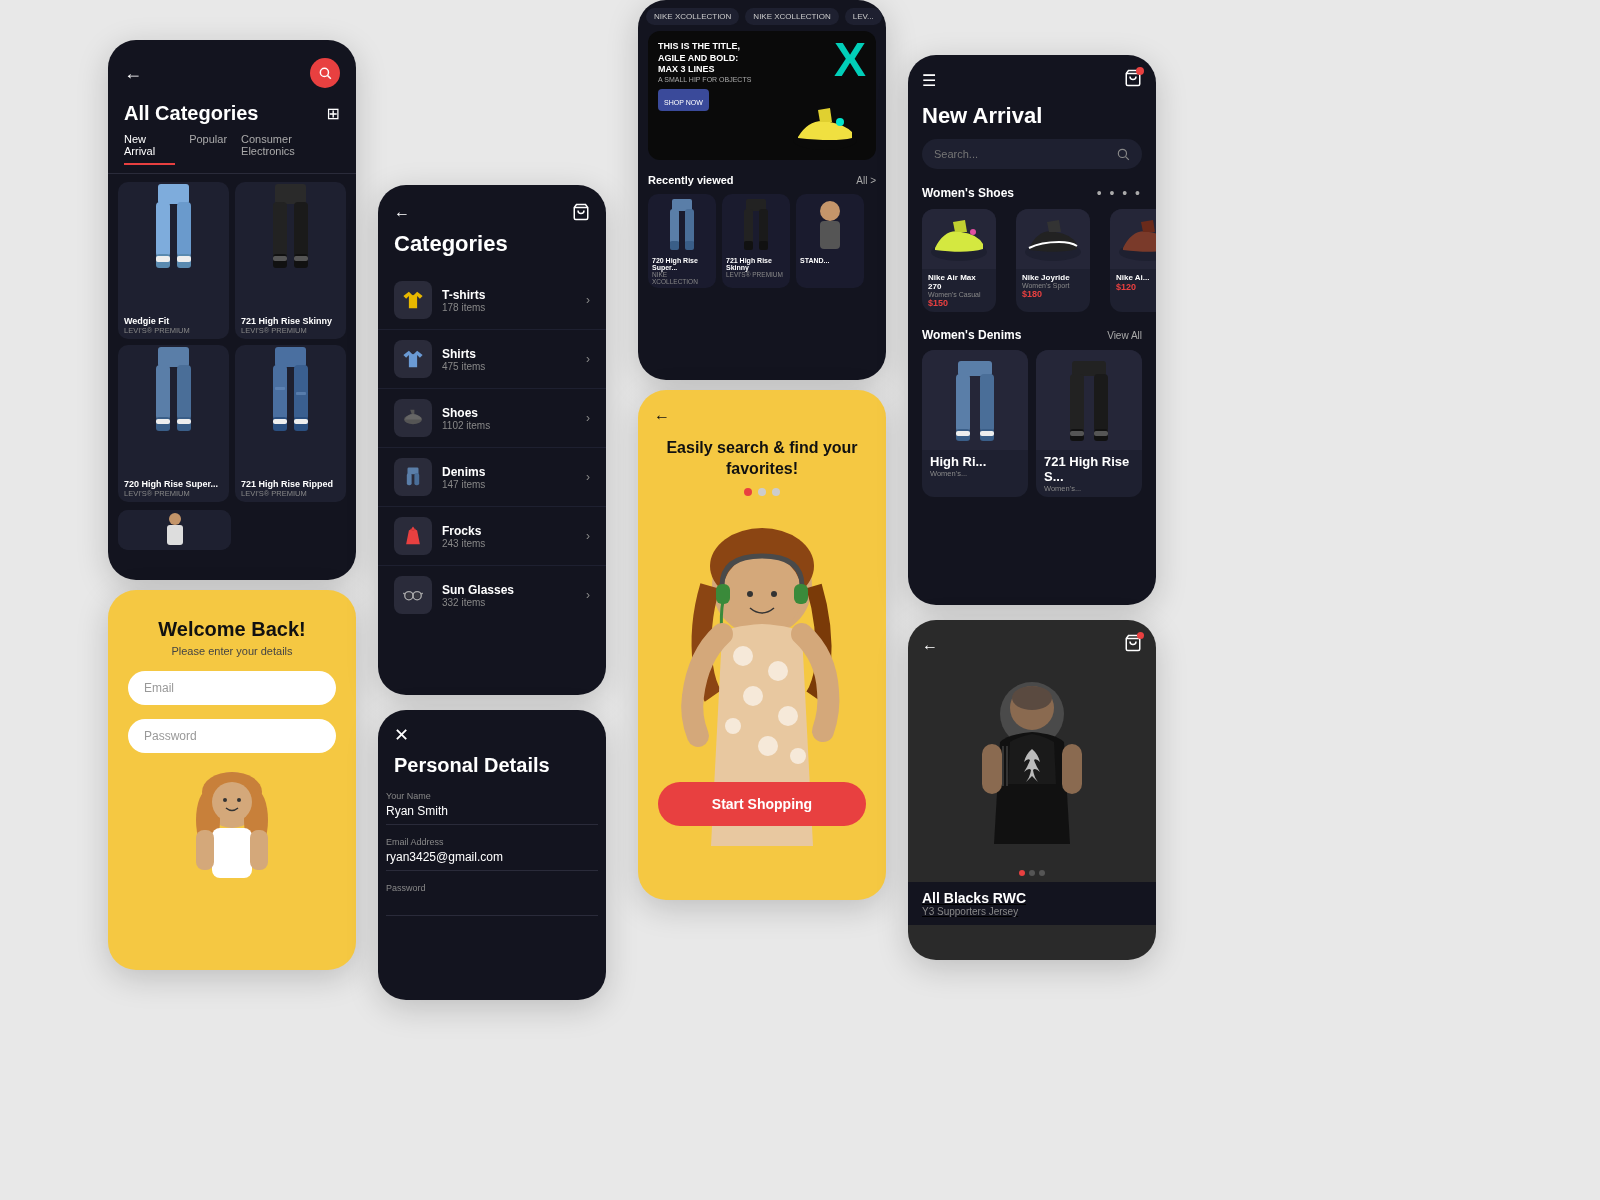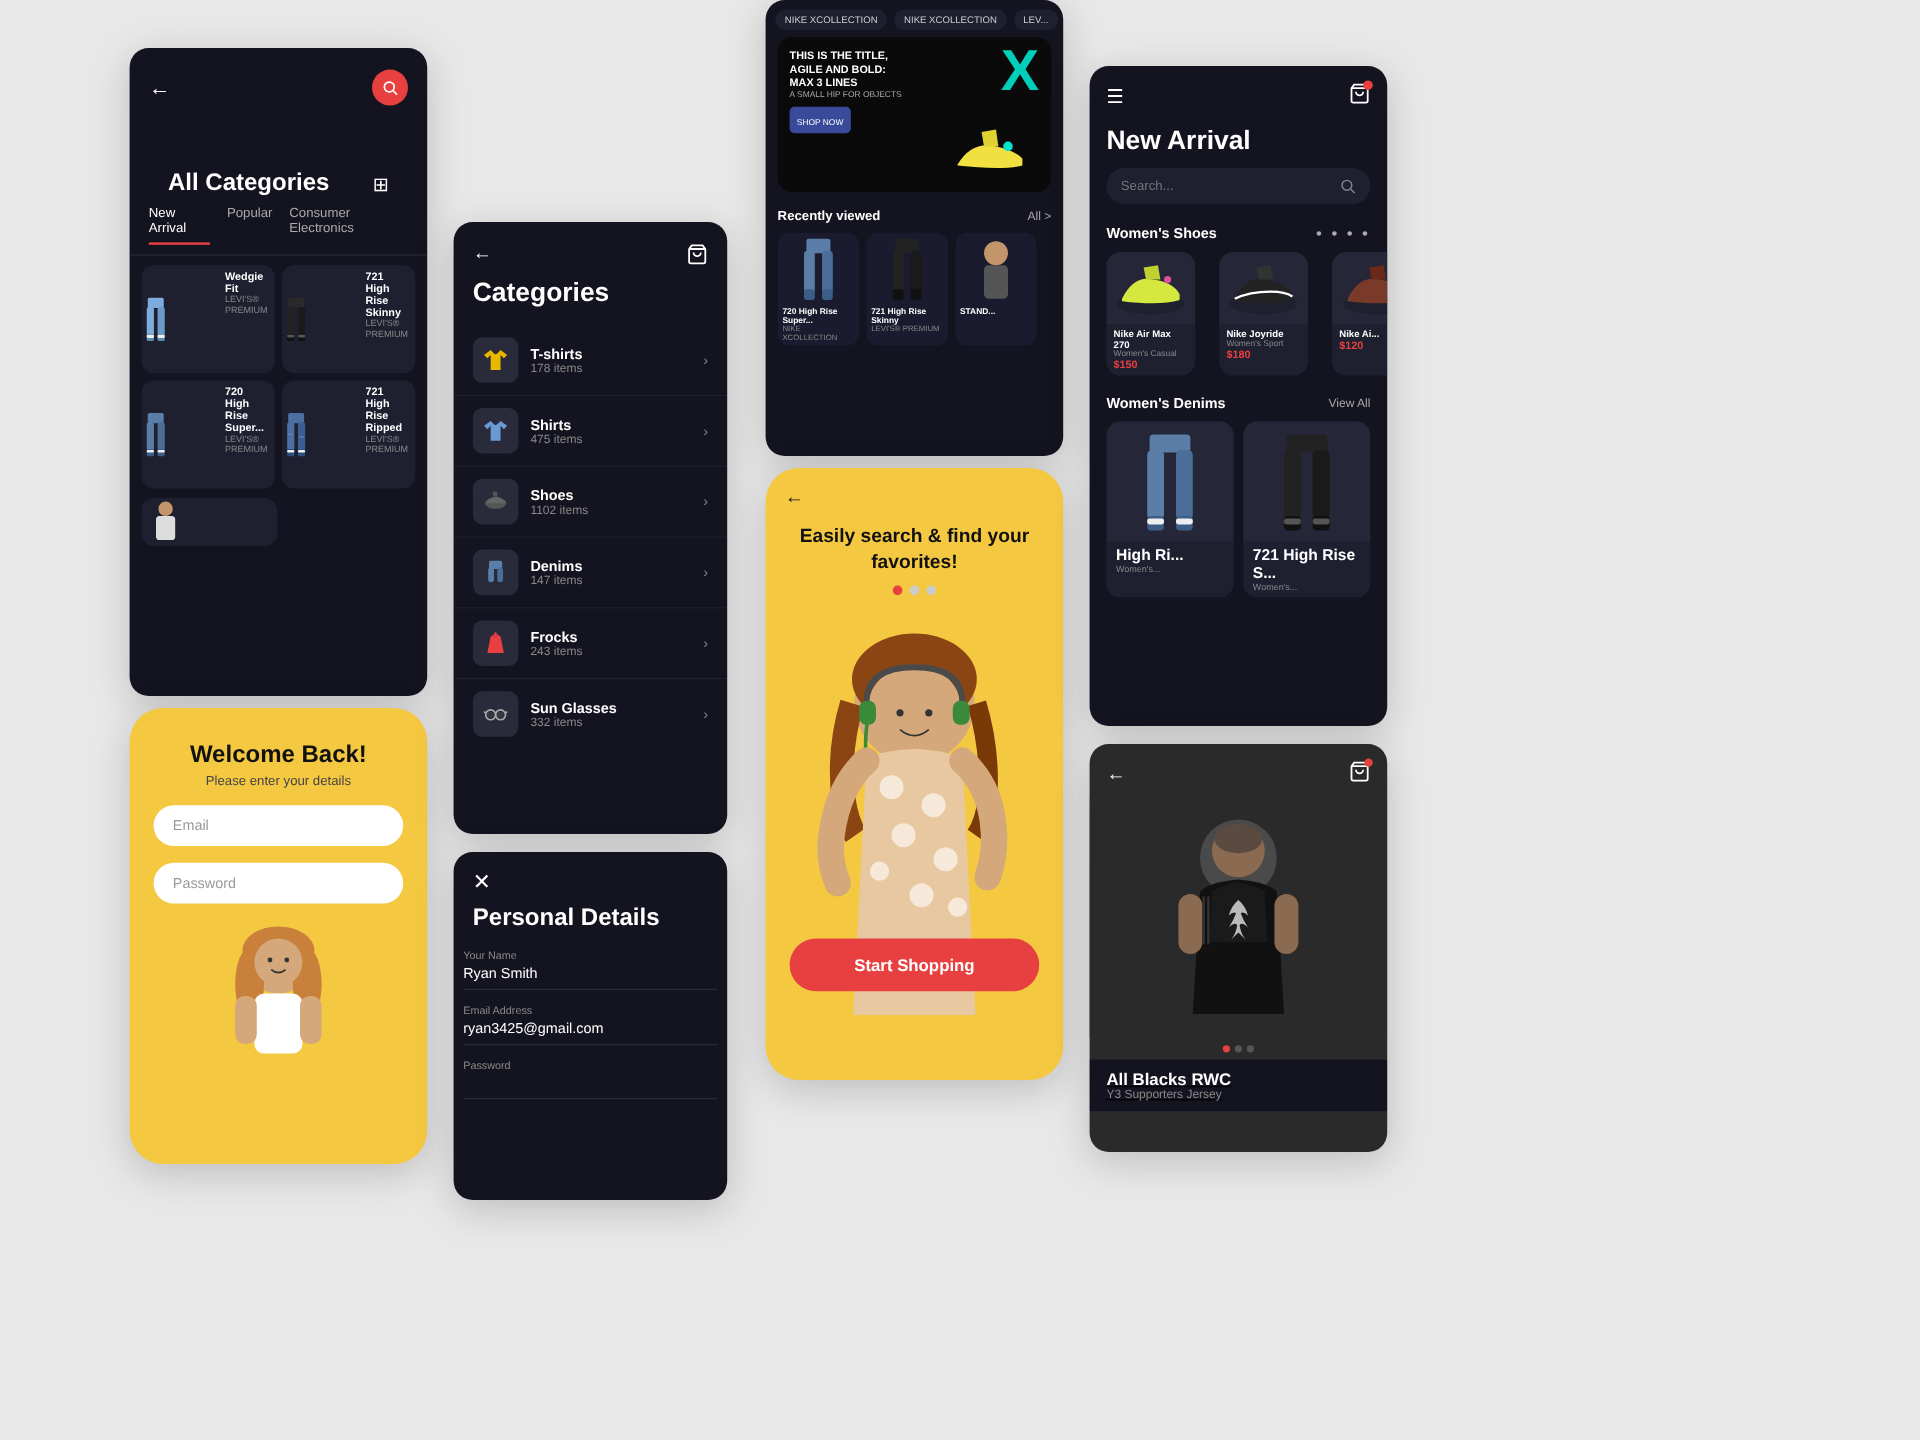--- a/index.html
+++ b/index.html
@@ -8,21 +8,21 @@
       height: 1200px;
       background: #e8e8e8;
       font-family: -apple-system, BlinkMacSystemFont, 'Segoe UI', sans-serif;
       position: relative;
       overflow: hidden;
     }
 
     
     .phone-card {
       position: absolute;
-      border-radius: 16px;
+      border-radius: 28px;
       overflow: hidden;
       box-shadow: 0 8px 32px rgba(0,0,0,0.18);
     }
 
     
     #card-allcat {
       left: 108px; top: 40px;
       width: 248px; height: 540px;
       background: #13141f;
     }
@@ -32,22 +32,22 @@
     }
     #card-allcat .back-btn {
       color: #fff; font-size: 18px;
     }
     #card-allcat .search-btn {
       background: #e84040; border-radius: 50%; width: 30px; height: 30px;
       display: flex; align-items: center; justify-content: center;
       color: #fff; font-size: 13px;
     }
     #card-allcat .title-row {
-      padding: 4px 32px 8px;
-      display: flex; align-items: flex-end; justify-content: space-between; margin-top: 39px;
+      padding: 4px 16px 8px;
+      display: flex; align-items: center; justify-content: space-between;
     }
     #card-allcat .title {
       color: #fff; font-size: 20px; font-weight: 700;
     }
     #card-allcat .grid-icon { color: #fff; font-size: 16px; }
     #card-allcat .tabs {
       display: flex; gap: 14px;
       padding: 0 16px 8px;
       border-bottom: 1px solid #2a2b3a;
     }
@@ -59,21 +59,21 @@
       color: #fff; border-bottom: 2px solid #e84040;
     }
     #card-allcat .product-grid {
       display: grid; grid-template-columns: 1fr 1fr;
       gap: 6px; padding: 8px 10px;
     }
     .product-cell {
       background: #1e2030;
       border-radius: 10px;
       overflow: hidden;
-      display: flex; flex-direction: row; gap: 40px;
+      display: flex; flex-direction: column; gap: 40px;
     }
     .product-img {
       width: 100%; height: 90px;
       display: flex; align-items: flex-end; justify-content: center;
       overflow: hidden;
     }
     .product-label {
       padding: 4px 6px 4px;
     }
     .product-label .name {

